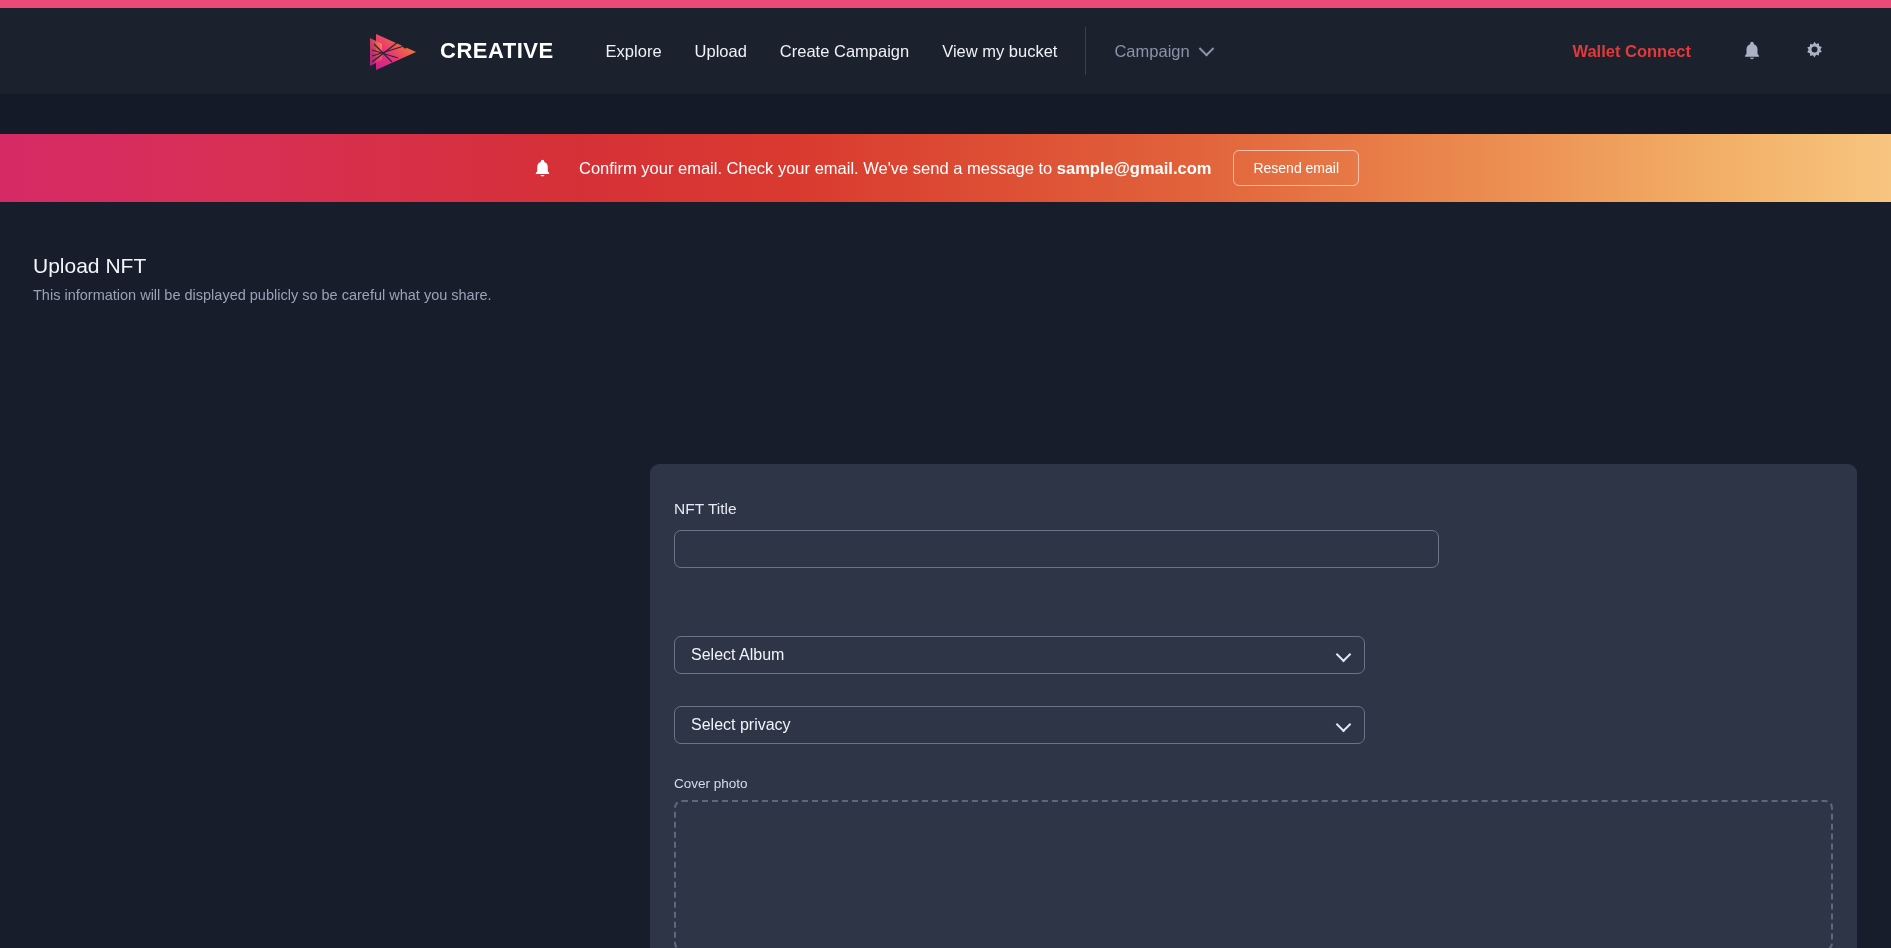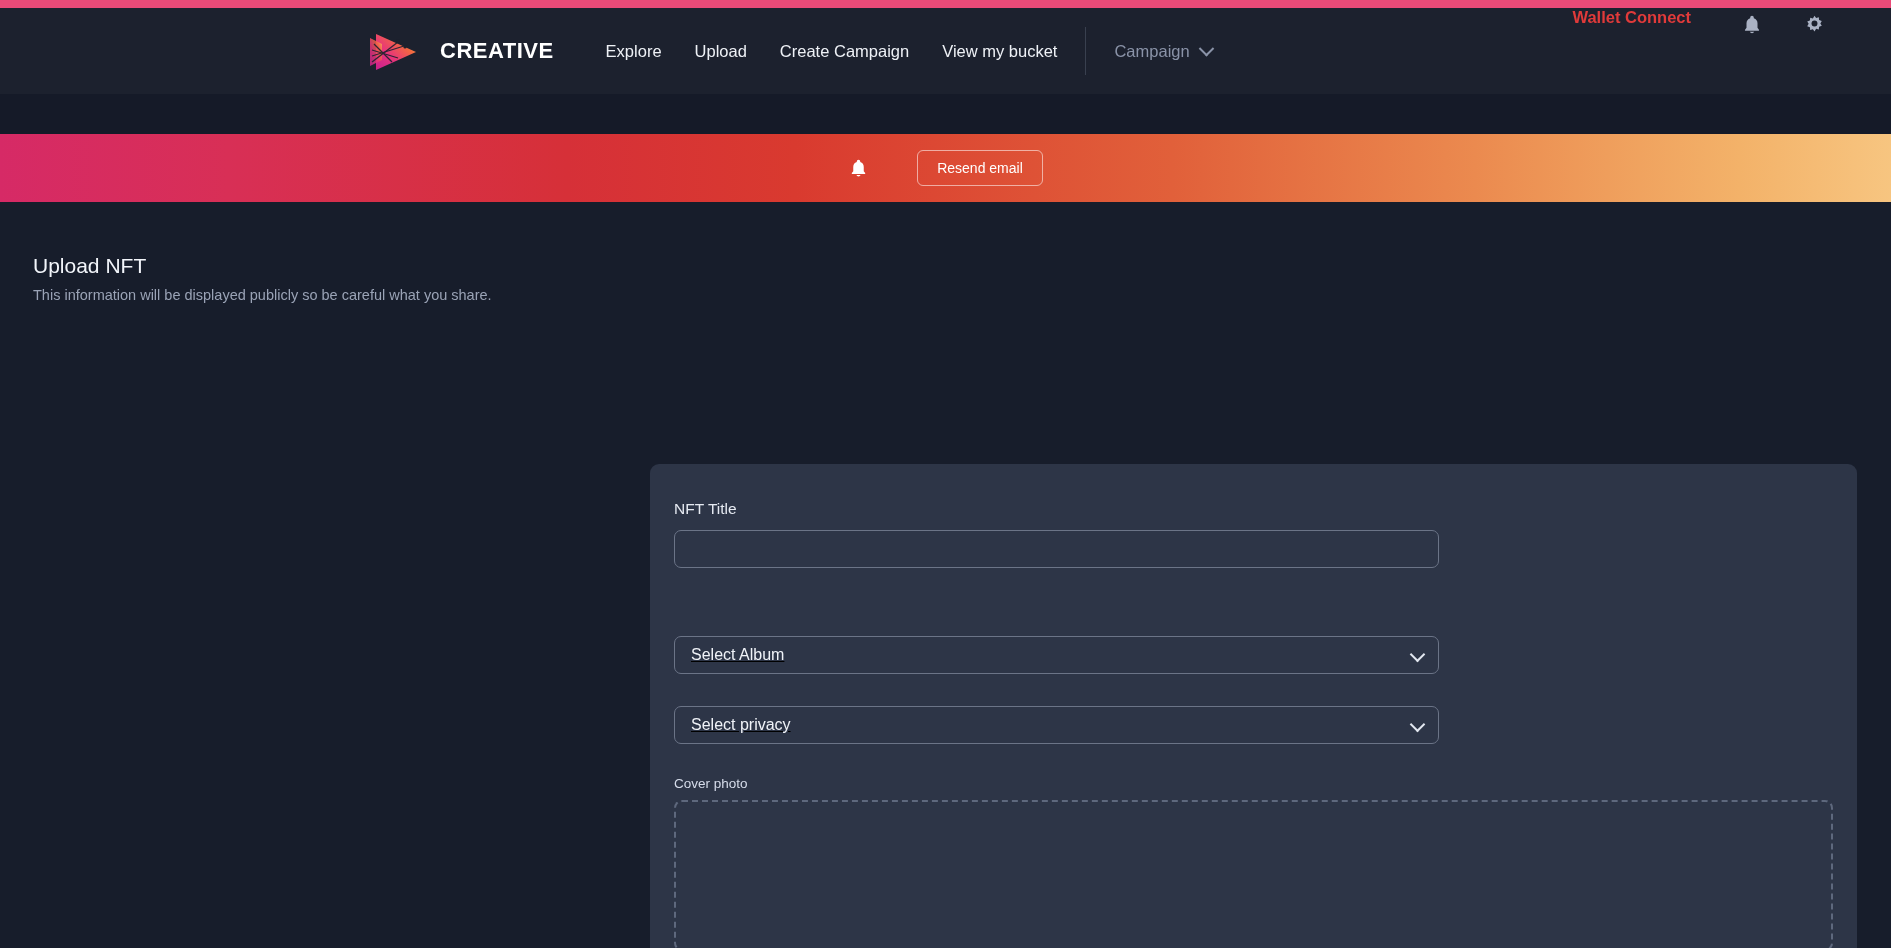--- a/index.html
+++ b/index.html
@@ -69,21 +69,21 @@
   .chev {
     display: inline-block;
     width: 11px;
     height: 11px;
     border-right: 2px solid #8a93a8;
     border-bottom: 2px solid #8a93a8;
     transform: rotate(45deg) translate(-2px,-2px);
   }
   .header-right {
     display: flex;
-    align-items: flex-start;
+    align-items: center;
     gap: 0;
     position: absolute;
     right: 0;
     top: 0;
     height: 86px;
   }
   .wallet {
     color: #e03a3a;
     font-size: 16.5px;
     font-weight: bold;
@@ -191,23 +191,22 @@
     outline: none;
   }
   .input-wide { width: 765px; }
   .input-narrow { width: 765px; }
   .gap-a { height: 36px; }
   .gap-b { height: 32px; }
   .gap-c { height: 32px; }
 
   .select-wrap {
     position: relative;
-    width: 765px;
+    width: 691px;
     height: 38px;
-    text-decoration: underline;
   }
   .select-box {
     width: 100%;
     height: 38px;
     background: transparent;
     border: 1px solid #6b7487;
     border-radius: 7px;
     color: #f0f3f8;
     font-size: 16px;
     font-family: inherit;
@@ -306,20 +305,21 @@
 
 <div class="sub-strip"></div>
 
 <div class="banner">
   <span class="banner-bell">
     <svg width="21" height="21" viewBox="0 0 24 24" fill="#ffffff">
       <path d="M12 2a2 2 0 0 0-2 2v.6A6 6 0 0 0 6 10.2V15l-1.6 2.2a.7.7 0 0 0 .6 1.1h14a.7.7 0 0 0 .6-1.1L18 15v-4.8a6 6 0 0 0-4-5.6V4a2 2 0 0 0-2-2z"></path>
       <path d="M9.6 19.4a2.6 2.6 0 0 0 4.8 0z"></path>
     </svg>
   </span>
+  <span class="banner-text"><span>Confirm your email. Check your email. We've send a message to </span><b>sample@gmail.com</b></span>
   <button class="banner-btn">Resend email</button>
 </div>
 
 <div class="main">
 
   <div class="left-col">
     <div class="page-title">Upload NFT</div>
     <div class="page-sub">This information will be displayed publicly so be careful what you share.</div>
   </div>
 

